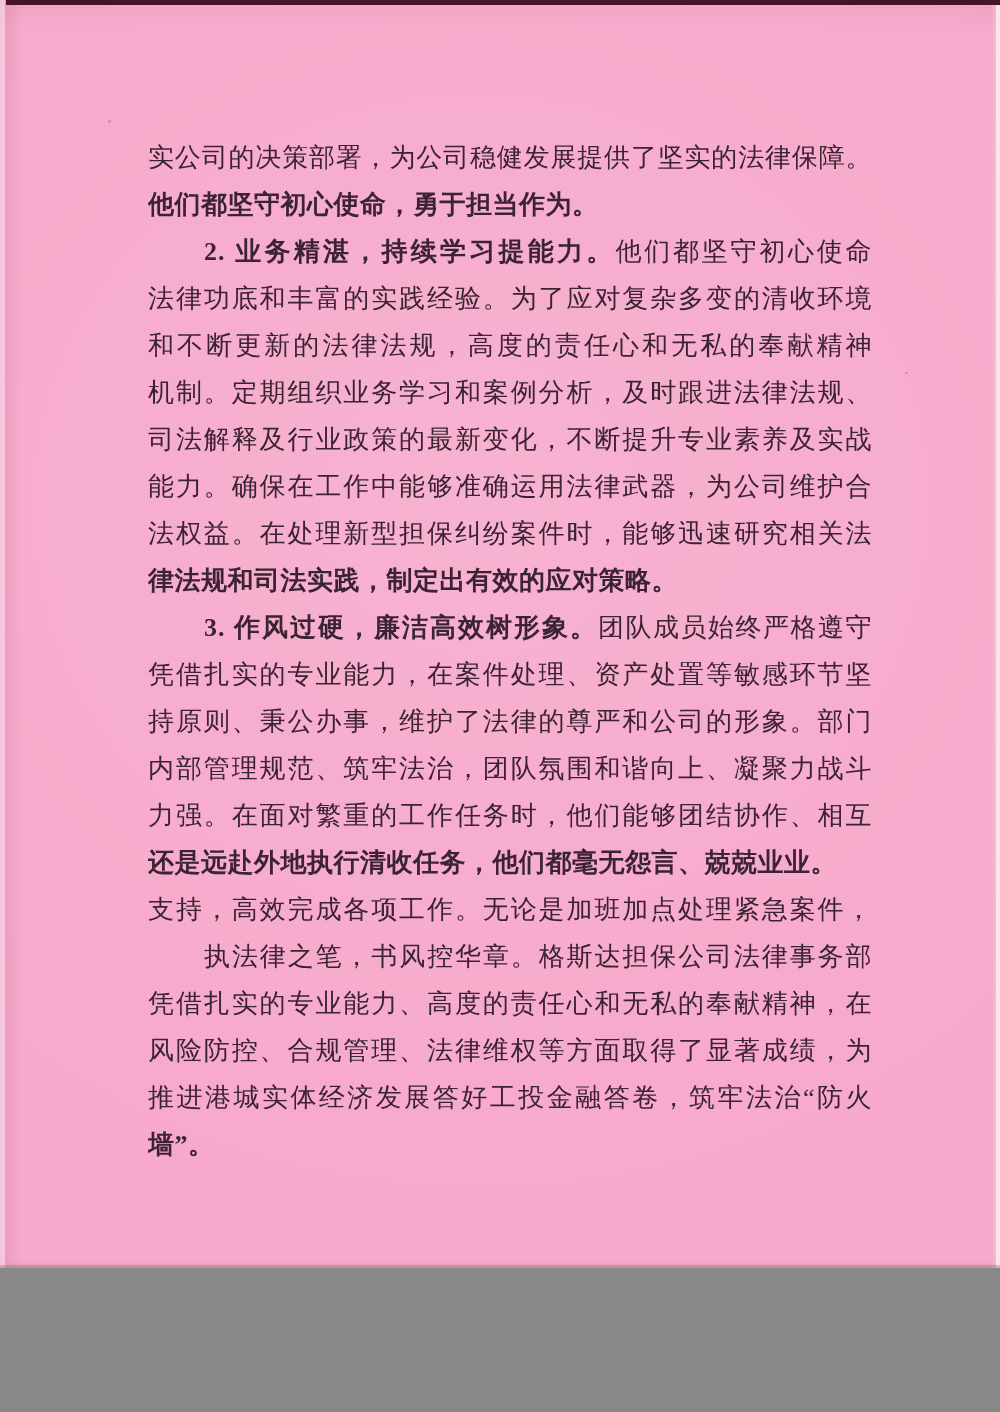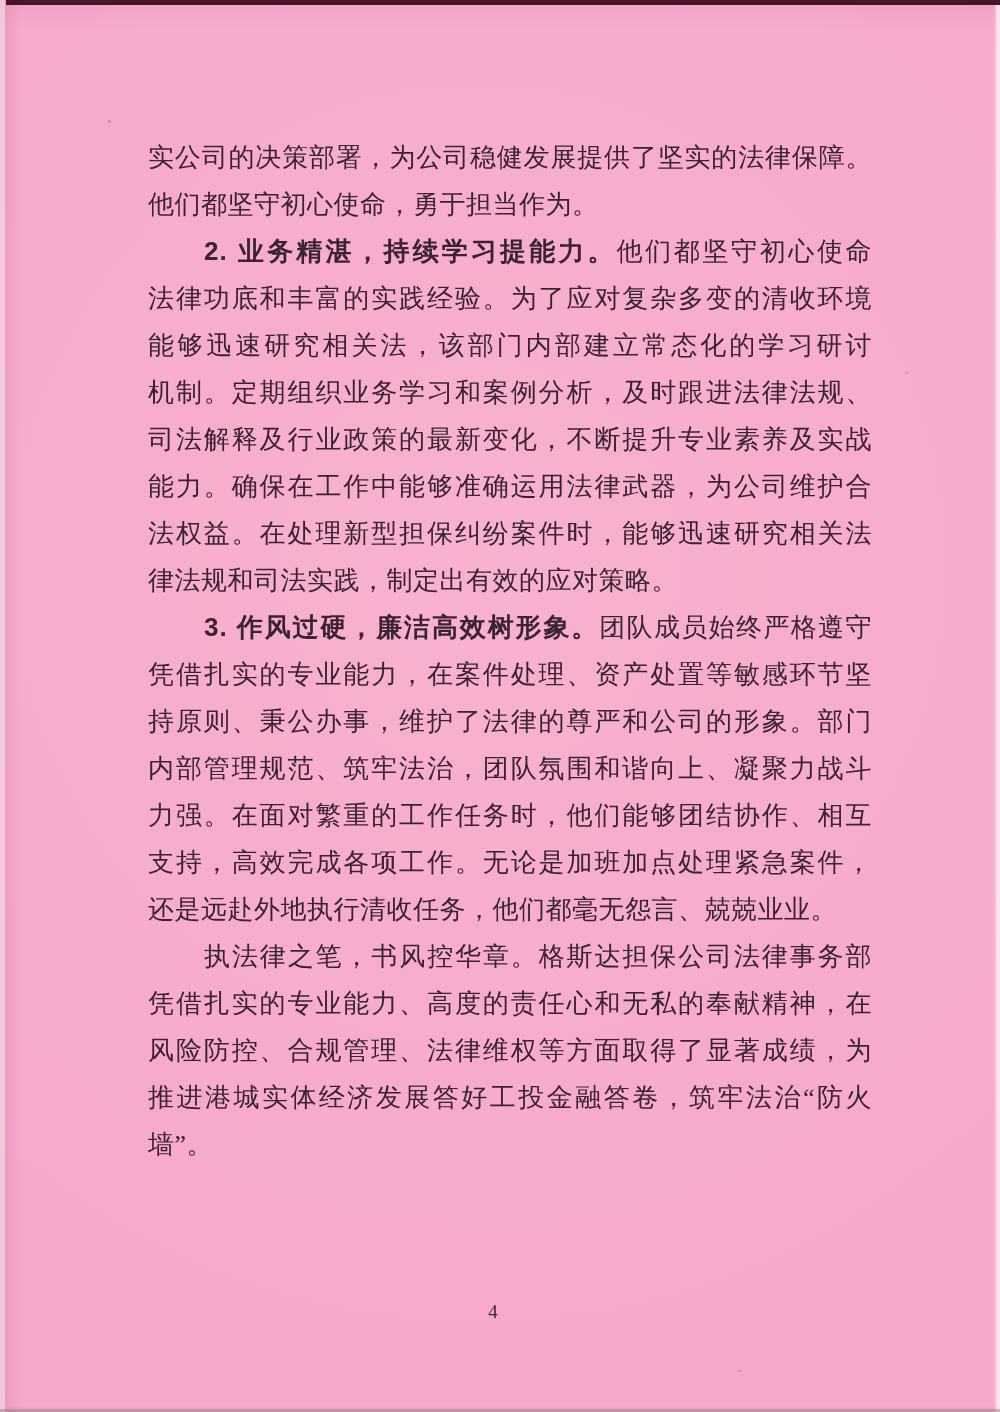--- a/index.html
+++ b/index.html
@@ -3,21 +3,21 @@
 <meta charset="utf-8">
 <style>
   html, body {
     margin: 0;
     padding: 0;
     background: #888;
   }
   .page {
     position: relative;
     width: 1000px;
-    height: 1412px;
+    height: 1268px;
     background: var(--paper, #f7a9cb);
     overflow: hidden;
     font-family: "Liberation Serif", "DejaVu Serif", serif;
   }
   
   .page::before {
     content: "";
     position: absolute;
     inset: 0;
     pointer-events: none;
@@ -64,28 +64,29 @@
   .line {
     height: 47px;
     line-height: 47px;
     overflow: hidden;
     text-align: justify;
     text-align-last: justify;
     letter-spacing: 0.5px;
   }
   .line-end {
     text-align-last: left;
+    font-weight: bold;
   }
   .line-indent {
     text-indent: 56px;
   }
   .run { }
   .run-bold {
     font-weight: 700;
-    font-family: Liberation Sans, sans-serif;
+    font-family: Liberation Serif, serif;
     letter-spacing: 1px;
   }
   .page-number {
     position: absolute;
     top: 1301px;
     left: 0;
     width: 986px;
     text-align: center;
     font-size: 19px;
     color: #43283a;
@@ -112,35 +113,35 @@
   <div class="edge-bottom-strip"></div>
 
   <div class="doc-body">
       <div class="para">
         <div class="line"><span class="run">实公司的决策部署，为公司稳健发展提供了坚实的法律保障。</span></div>
         <div class="line line-end"><span class="run">他们都坚守初心使命，勇于担当作为。</span></div>
       </div>
       <div class="para">
         <div class="line line-indent"><span class="run run-bold">2. 业务精湛，持续学习提能力。</span><span class="run">他们都坚守初心使命</span></div>
         <div class="line"><span class="run">法律功底和丰富的实践经验。为了应对复杂多变的清收环境</span></div>
-        <div class="line"><span class="run">能够迅速研究相关法，该部门内部建立常态化的学习研讨</span></div>
+        <div class="line"><span class="run">和不断更新的法律法规，高度的责任心和无私的奉献精神</span></div>
         <div class="line"><span class="run">机制。定期组织业务学习和案例分析，及时跟进法律法规、</span></div>
         <div class="line"><span class="run">司法解释及行业政策的最新变化，不断提升专业素养及实战</span></div>
         <div class="line"><span class="run">能力。确保在工作中能够准确运用法律武器，为公司维护合</span></div>
         <div class="line"><span class="run">法权益。在处理新型担保纠纷案件时，能够迅速研究相关法</span></div>
         <div class="line line-end"><span class="run">律法规和司法实践，制定出有效的应对策略。</span></div>
       </div>
       <div class="para">
         <div class="line line-indent"><span class="run run-bold">3. 作风过硬，廉洁高效树形象。</span><span class="run">团队成员始终严格遵守</span></div>
         <div class="line"><span class="run">凭借扎实的专业能力，在案件处理、资产处置等敏感环节坚</span></div>
         <div class="line"><span class="run">持原则、秉公办事，维护了法律的尊严和公司的形象。部门</span></div>
         <div class="line"><span class="run">内部管理规范、筑牢法治，团队氛围和谐向上、凝聚力战斗</span></div>
         <div class="line"><span class="run">力强。在面对繁重的工作任务时，他们能够团结协作、相互</span></div>
+        <div class="line line-end"><span class="run">还是远赴外地执行清收任务，他们都毫无怨言、兢兢业业。</span></div>
         <div class="line"><span class="run">支持，高效完成各项工作。无论是加班加点处理紧急案件，</span></div>
-        <div class="line line-end"><span class="run">还是远赴外地执行清收任务，他们都毫无怨言、兢兢业业。</span></div>
       </div>
       <div class="para">
         <div class="line line-indent"><span class="run">执法律之笔，书风控华章。格斯达担保公司法律事务部</span></div>
         <div class="line"><span class="run">凭借扎实的专业能力、高度的责任心和无私的奉献精神，在</span></div>
         <div class="line"><span class="run">风险防控、合规管理、法律维权等方面取得了显著成绩，为</span></div>
         <div class="line"><span class="run">推进港城实体经济发展答好工投金融答卷，筑牢法治“防火</span></div>
         <div class="line line-end"><span class="run">墙”。</span></div>
       </div>
     </div>
 

